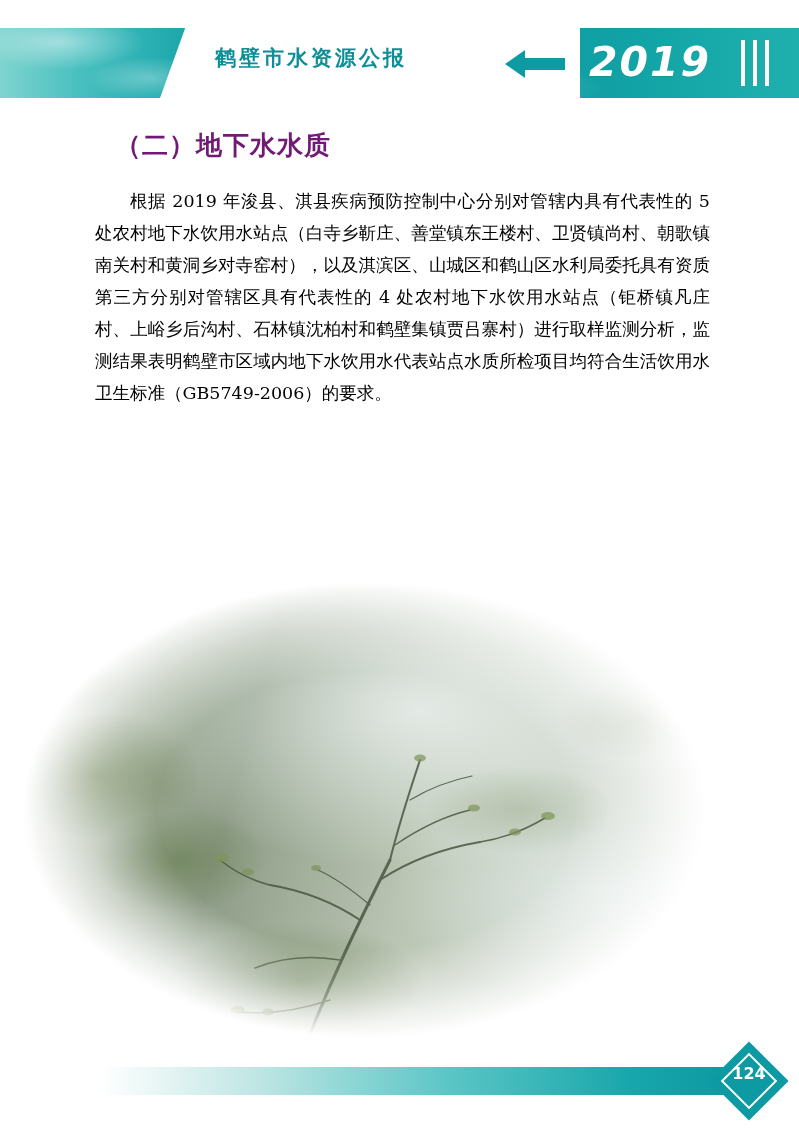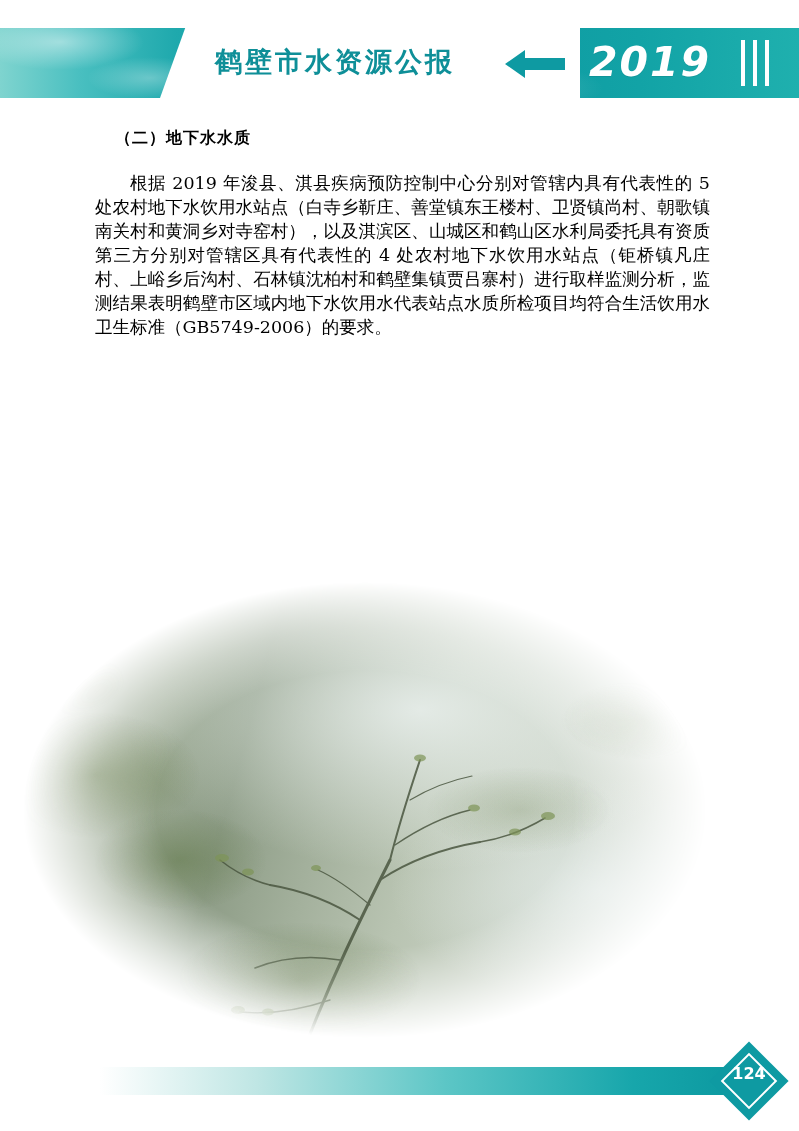--- a/index.html
+++ b/index.html
@@ -67,21 +67,21 @@
     width: 420px;
     height: 70px;
     background: #ffffff;
     clip-path: polygon(6% 0, 100% 0, 100% 100%, 0 100%);
   }
   .header-title {
     position: absolute;
     left: 215px;
     top: 16px;
     font-family: "DejaVu Serif", "Liberation Serif", serif;
-    font-size: 27px;
+    font-size: 21px;
     font-weight: bold;
     letter-spacing: 3px;
     color: #0e8f98;
     white-space: nowrap;
   }
   .header-arrow {
     position: absolute;
     left: 505px;
     top: 20px;
     width: 60px;
@@ -120,30 +120,30 @@
 
   
   .content {
     position: absolute;
     left: 95px;
     top: 128px;
     width: 615px;
   }
   .section-heading {
     font-family: "DejaVu Serif", "Liberation Serif", serif;
-    font-size: 16px;
+    font-size: 26px;
     font-weight: bold;
-    color: #000000;
+    color: #701a75;
     letter-spacing: 1px;
     margin: 0 0 22px 20px;
   }
   .body-text {
     font-family: "DejaVu Serif", "Liberation Serif", serif;
     font-size: 17.5px;
-    line-height: 24px;
+    line-height: 32px;
     color: #000000;
     text-align: justify;
     text-justify: inter-ideograph;
     text-indent: 2em;
     margin: 0;
   }
 
   
   .photo-wrap {
     position: absolute;

